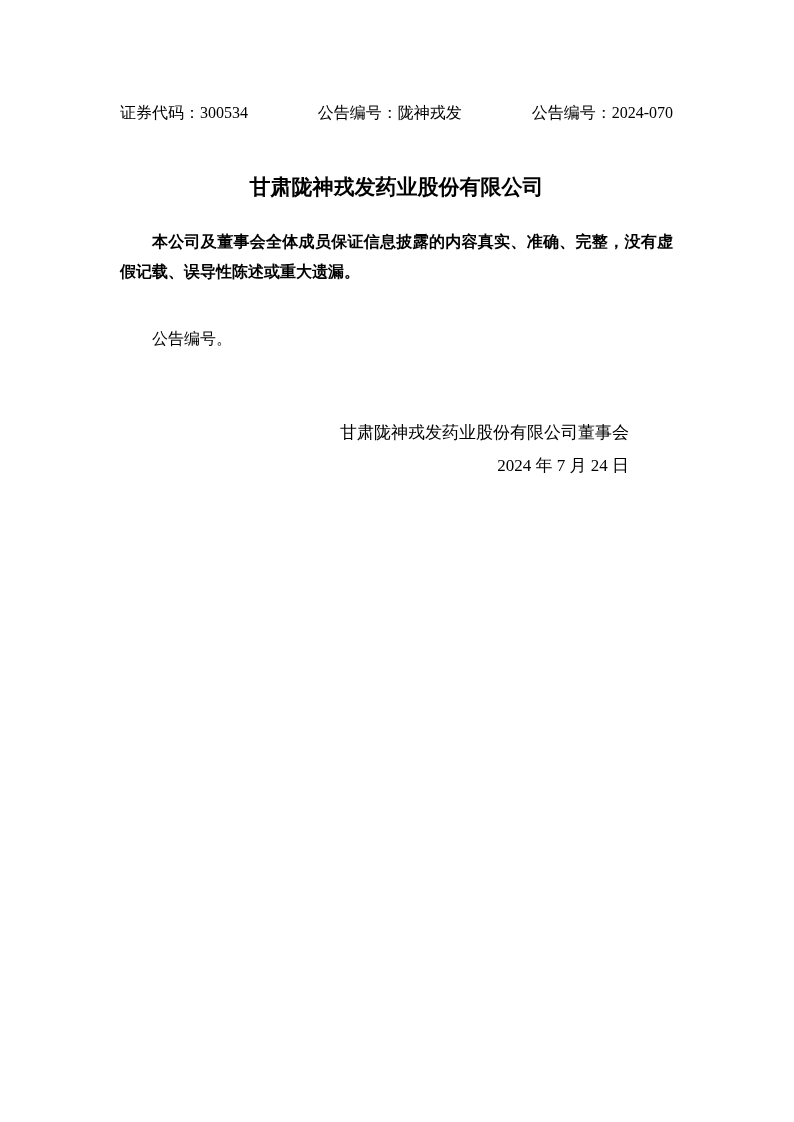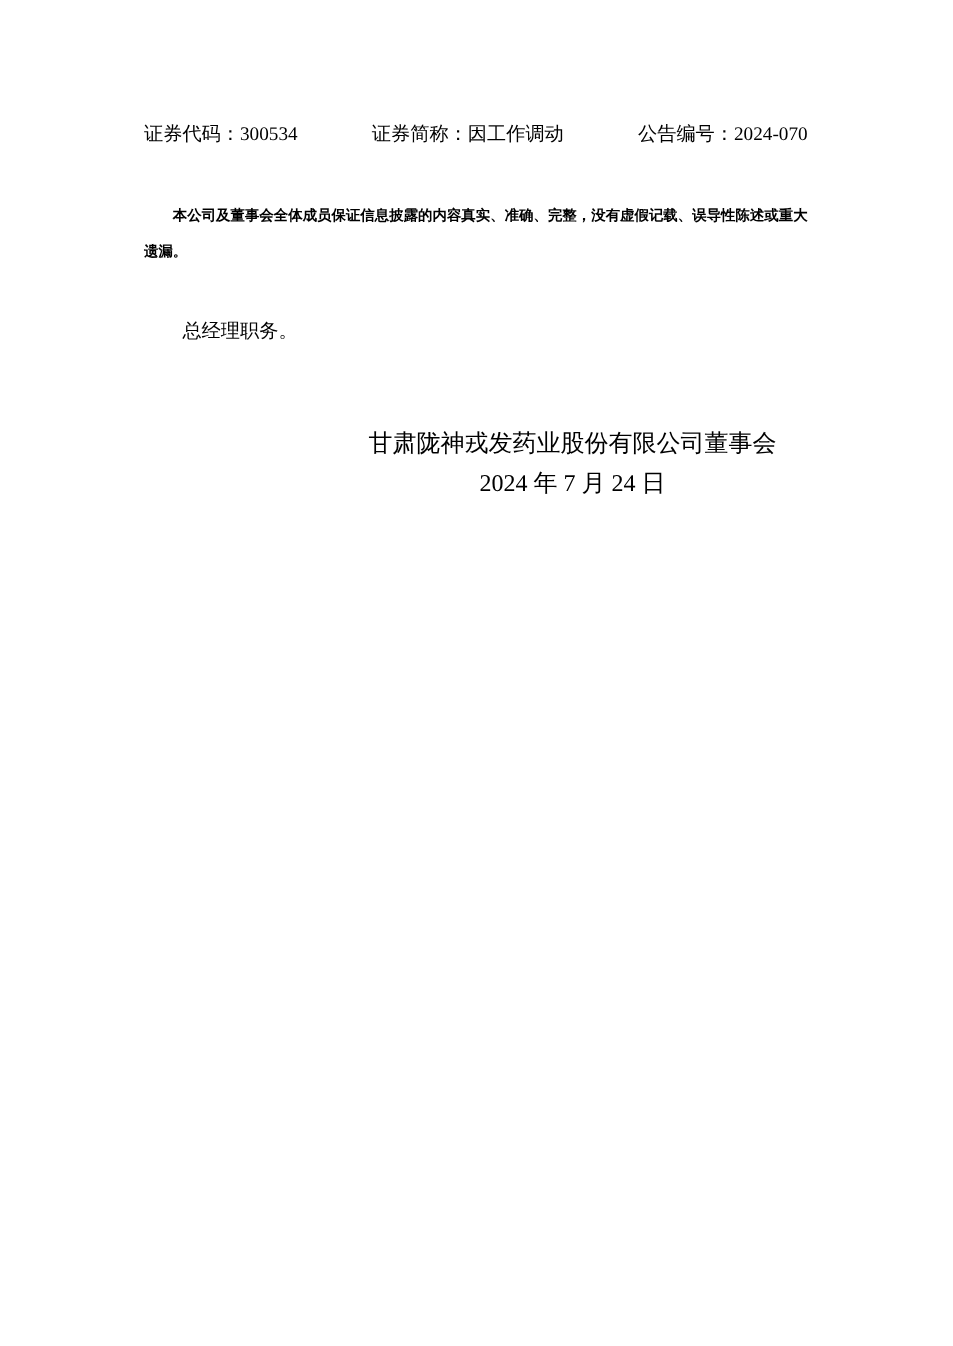--- a/index.html
+++ b/index.html
@@ -25,64 +25,64 @@
   }
   .doc-title-block {
     margin-top: 42px;
     text-align: center;
     font-size: 21px;
     font-weight: bold;
     line-height: 44px;
   }
   .declaration {
     margin-top: 18px;
-    font-size: 12px;
+    font-size: 16px;
     line-height: 30px;
     font-weight: bold;
     text-indent: 2em;
     text-align: justify;
-    font-family: Liberation Mono, monospace;
   }
   .body-text { margin-top: 37px; }
   .body-text p {
     font-size: 16px;
     line-height: 30px;
     text-indent: 2em;
     text-align: justify;
     margin-bottom: 6px;
   }
   .closing {
     margin-top: 62px;
     width: fit-content;
     margin-left: auto;
-    margin-right: 26px;
-    font-size: 20px;
+    margin-right: 44px;
+    font-size: 17px;
     line-height: 33px;
     white-space: nowrap;
   }
-  .closing .closing-date { text-align: center; }
+  .closing .closing-date { text-align: right; }
 </style>
 </head>
 <body>
 
 <div class="page">
 
   <div class="doc-header">
     <span>证券代码：300534</span>
-    <span>证券简称：因工作调动</span>
+    <span>公告编号：陇神戎发</span>
     <span>公告编号：2024-070</span>
   </div>
 
   <div class="doc-title-block">
+    <div>甘肃陇神戎发药业股份有限公司</div>
   </div>
 
   <div class="declaration">本公司及董事会全体成员保证信息披露的内容真实、准确、完整，没有虚假记载、误导性陈述或重大遗漏。</div>
 
   <div class="body-text">
-    <p>总经理职务。</p>
+    <p>公告编号。</p>
   </div>
 
   <div class="closing">
     <div class="closing-signature">甘肃陇神戎发药业股份有限公司董事会</div>
     <div class="closing-date">2024 年 7 月 24 日</div>
   </div>
 
 </div>
 
 </body></html>

